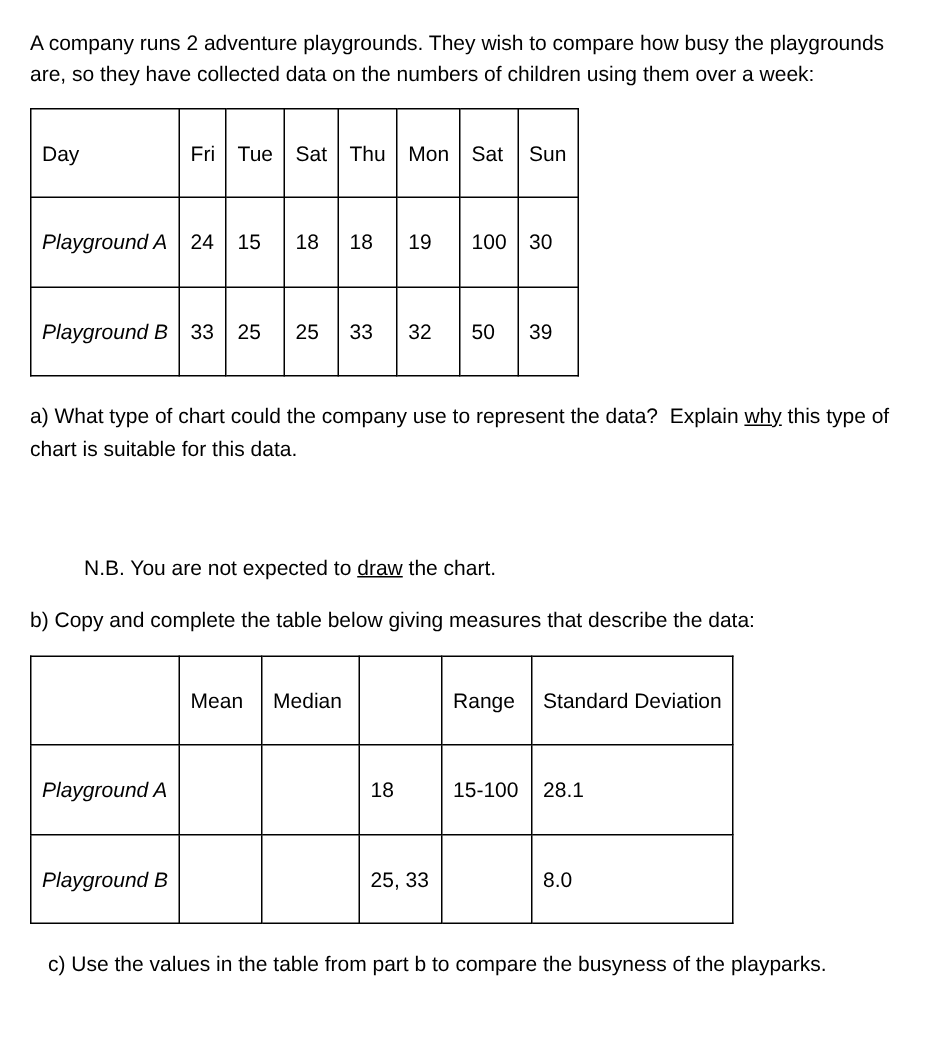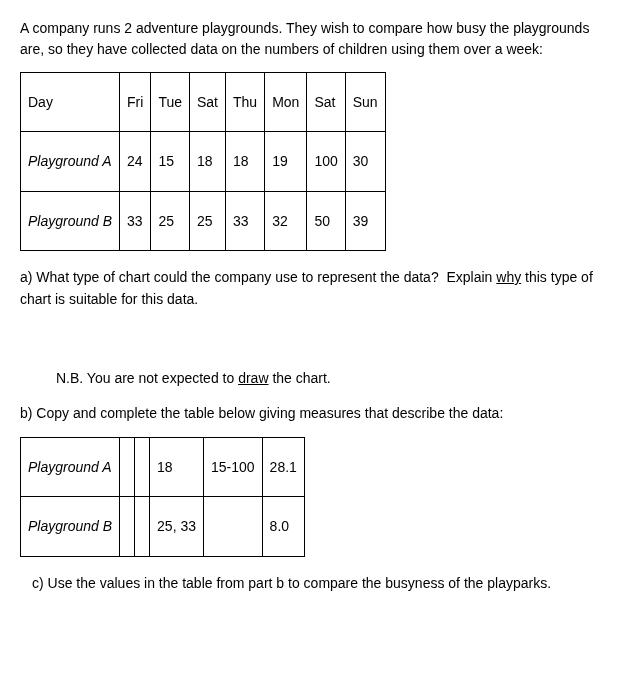--- a/index.html
+++ b/index.html
@@ -134,20 +134,28 @@
 
 <div class="section-b">
   <p>
     <span>b)&nbsp;</span><span>Copy and complete the table below giving measures that describe the data:</span>
   </p>
 </div>
 
 <div class="table2-wrap">
   <table>
     <tbody>
+        <tr>
+      <td class="empty-cell" style="min-width:85px;"></td>
+      <td style="min-width:55px;">Mean</td>
+      <td style="min-width:65px;">Median</td>
+      <td style="min-width:55px;"></td>
+      <td style="min-width:60px;">Range</td>
+      <td style="min-width:70px;">Standard Deviation</td>
+    </tr>
     <tr>
       <td class="label-cell">Playground A</td>
       <td></td>
       <td></td>
       <td>18</td>
       <td>15-100</td>
       <td>28.1</td>
     </tr>
     <tr>
       <td class="label-cell">Playground B</td>

